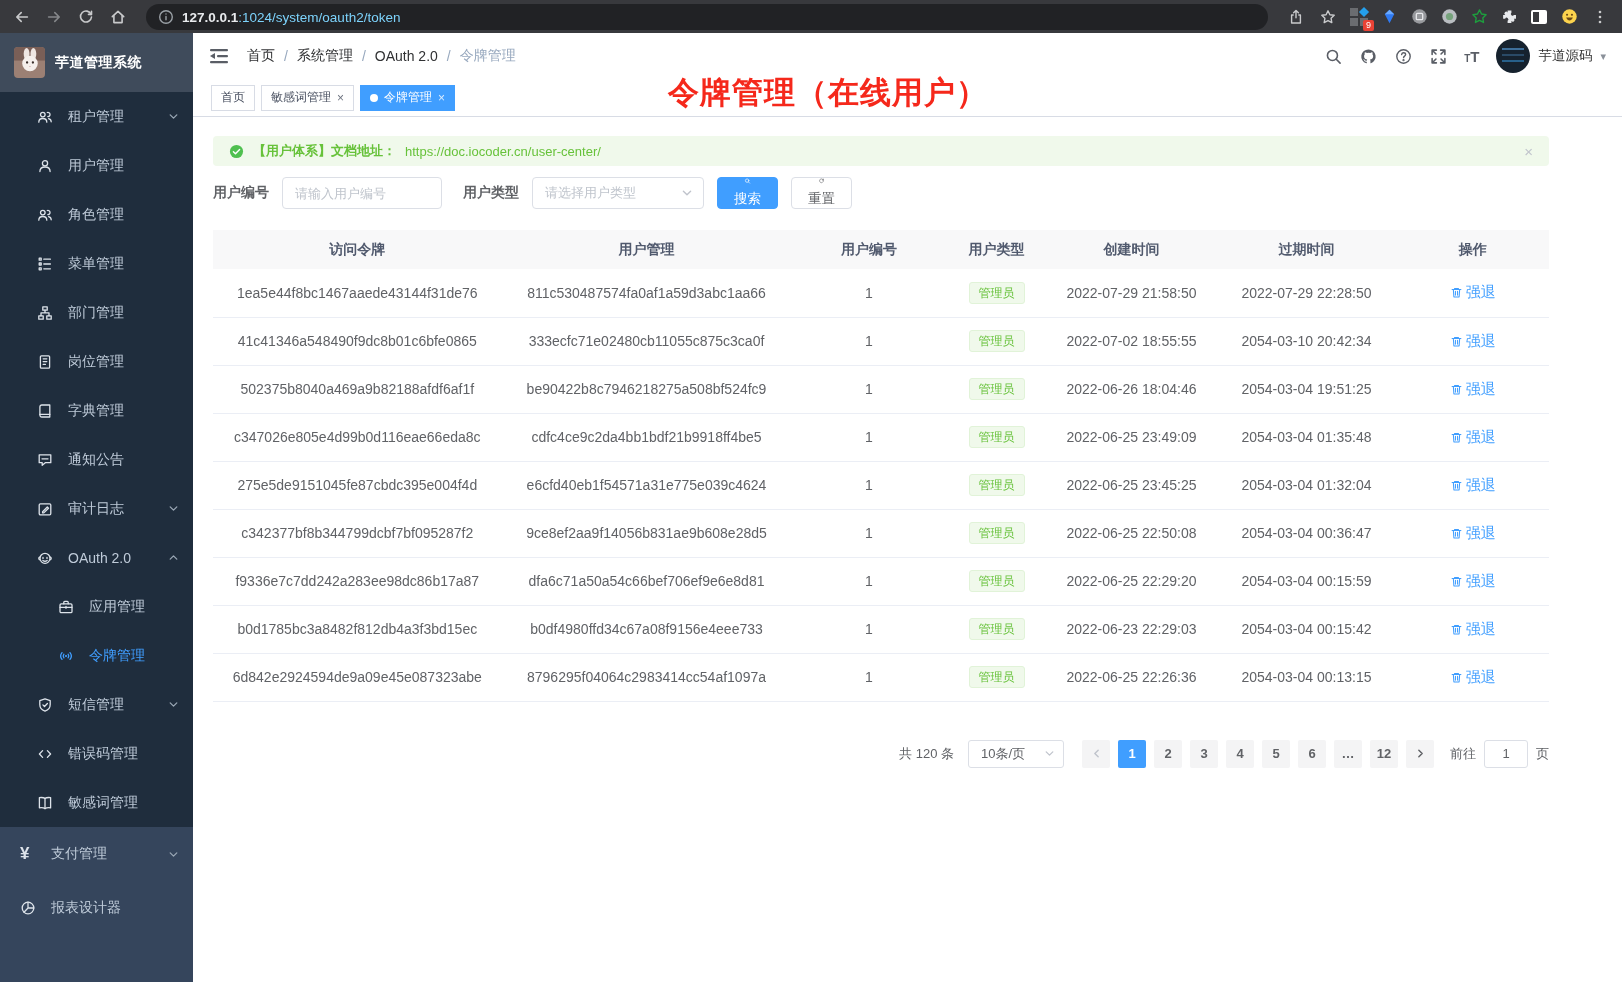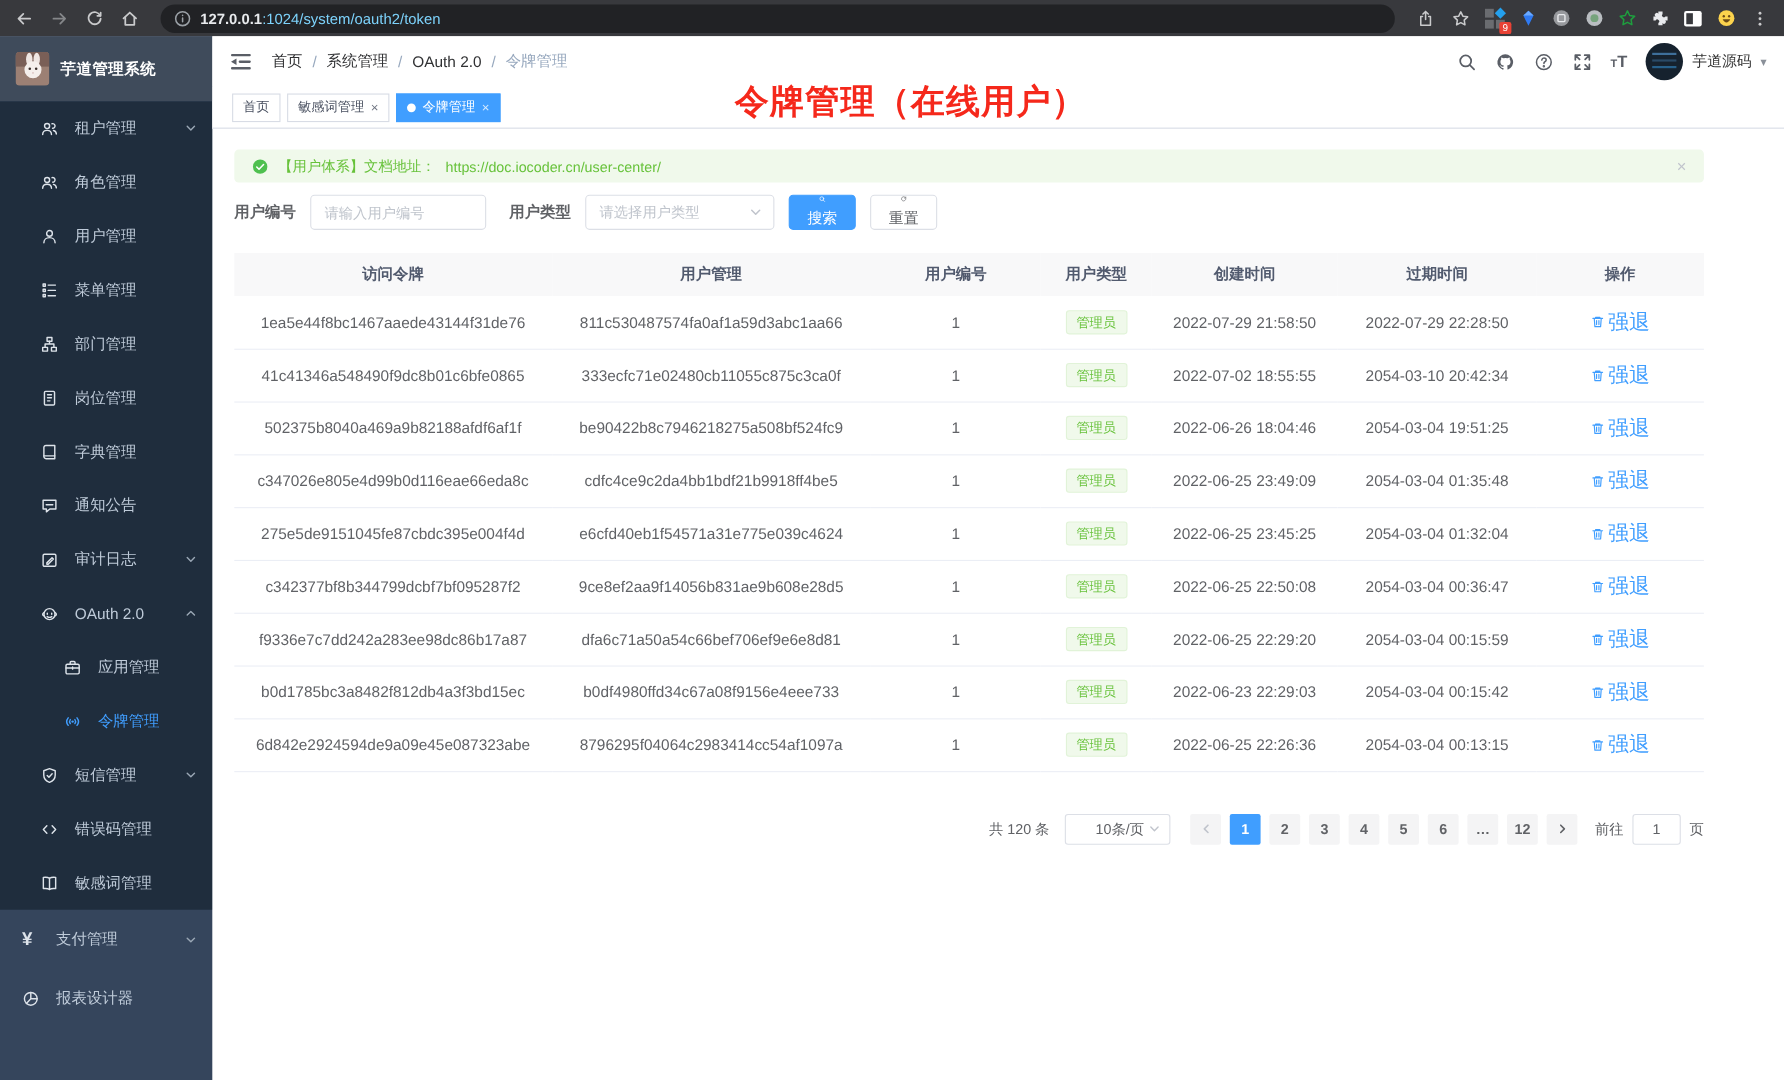--- a/index.html
+++ b/index.html
@@ -72,21 +72,21 @@
   .tab.active { border-color:#409eff; color:#fff; }
   .tab.active .dot { display:inline-block; }
 
   .annotation { position:absolute; left:475px; top:39px; font-size:31px; font-weight:700; letter-spacing:1px; z-index:20; white-space:nowrap; }
 
   
   .content { flex:1; padding:0 73px 0 20px; }
   .alert { margin-top:19px; height:30px; background:#f0f9eb; border-radius:4px; display:flex; align-items:center; padding:0 16px; gap:9px; font-size:13px; }
   .alert .check { width:15px; height:15px; flex:none; display:flex; }
   .alert .check svg { width:15px; height:15px; }
-  .alert-text { font-weight:400; }
+  .alert-text { font-weight:700; }
   .alert-link { text-decoration:none; }
   .alert-close { margin-left:auto; color:#c0c4cc; font-size:15px; cursor:pointer; }
 
   .filter-row { margin-top:11px; display:flex; align-items:center; }
   .f-label { font-weight:700; color:#606266; margin-right:13px; }
   .f-input { width:160px; height:32px; border:1px solid #dcdfe6; border-radius:4px; padding:0 12px; font-size:13px; color:#606266; outline:none; font-family:inherit; }
   .f-input::placeholder { color:#bfc4cc; }
   .f-select { width:172px; height:32px; border:1px solid #dcdfe6; border-radius:4px; padding:0 10px 0 12px; display:flex; align-items:center; cursor:pointer;font-family:Liberation Mono, monospace; }
   .f-select .ph { color:#bfc4cc; font-size:13px; flex:1; }
   .f-select svg { width:12px; height:12px; color:#c0c4cc; }
@@ -94,28 +94,28 @@
   .btn { height:32px; border-radius:4px; display:inline-flex; align-items:center; gap:6px; padding:0 16px; font-size:13.5px; cursor:pointer; border:1px solid transparent; font-family:inherit;flex-direction:column; }
   .btn svg { width:13px; height:13px; }
   .btn-primary { background:#409eff; border-color:#409eff; color:#fff; }
   .btn-plain { background:#fff; border-color:#dcdfe6; color:#606266; }
 
   
   table { width:100%; border-collapse:collapse; margin-top:21px; table-layout:fixed; }
   thead th { height:39px; background:#f8f8f9; color:#515a6e; font-weight:700; font-size:14px; text-align:center; }
   tbody td { height:48px; text-align:center; font-size:14px; color:#606266; border-bottom:1px solid #ebeef5; overflow:hidden; white-space:nowrap; }
   .badge { display:inline-block; padding:2px 9px; font-size:12px; line-height:16px; color:#67c23a; background:#f0f9eb; border:1px solid #e1f3d8; border-radius:3px; }
-  .action-link { color:#409eff; cursor:pointer; display:inline-flex; align-items:center; gap:3px; font-size:19px; }
+  .action-link { color:#409eff; cursor:pointer; display:inline-flex; align-items:center; gap:3px; font-size:15px; }
   .action-link svg { width:13px; height:13px; }
 
   
   .pagination { margin-top:38px; display:flex; justify-content:flex-end; align-items:center; font-size:13px; color:#606266; gap:0; }
   .pg-total { margin-right:14px; }
   .pg-size { width:96px; height:28px; border:1px solid #dcdfe6; border-radius:3px; display:flex; align-items:center; padding:0 8px 0 12px; cursor:pointer; margin-right:14px; }
-  .pg-size span { flex:1;margin-left:15px; }
+  .pg-size span { flex:1; }
   .pg-size svg { width:11px; height:11px; color:#c0c4cc; }
   .pg-btn { min-width:28px; height:28px; background:#f4f4f5; border-radius:2px; display:inline-flex; align-items:center; justify-content:center; margin:0 4px; cursor:pointer; font-weight:700; color:#606266; padding:0 4px; }
   .pg-btn svg { width:11px; height:11px; }
   .pg-btn.disabled { color:#c0c4cc; cursor:default; }
   .pg-btn.active { background:#409eff; color:#fff; cursor:default; }
   .pg-goto { margin-left:12px; display:flex; align-items:center; gap:8px; }
   .pg-goto input { width:44px; height:28px; border:1px solid #dcdfe6; border-radius:3px; text-align:center; font-size:13px; color:#606266; outline:none; font-family:inherit; }
 </style>
 </head>
 <body>
@@ -252,36 +252,36 @@
             <span class="mi-label">租户管理</span>
             <span class="mi-chevron ">
               <svg viewBox="0 0 12 12" fill="none" stroke="currentColor" stroke-width="1.4" stroke-linecap="round" stroke-linejoin="round">
                 <path d="M2.4 4.2L6 7.8l3.6-3.6"></path>
               </svg>
             </span>
           </div>
           <div class="menu-item lvl2">
             <span class="icon">
               <svg viewBox="0 0 16 16" fill="none" stroke="currentColor" stroke-width="1.3" stroke-linecap="round" stroke-linejoin="round">
+                <circle cx="8" cy="5.2" r="2.6"></circle>
+                <path d="M2.9 13.6c0-2.9 2.3-4.6 5.1-4.6s5.1 1.7 5.1 4.6"></path>
+              </svg>
+            </span>
+            <span class="mi-label">用户管理</span>
+          </div>
+          <div class="menu-item lvl2">
+            <span class="icon">
+              <svg viewBox="0 0 16 16" fill="none" stroke="currentColor" stroke-width="1.3" stroke-linecap="round" stroke-linejoin="round">
                 <circle cx="5.8" cy="5.6" r="2.3"></circle>
                 <path d="M1.8 13.2c0-2.3 1.8-3.7 4-3.7s4 1.4 4 3.7"></path>
                 <path d="M10.3 3.5a2.1 2.1 0 1 1 .5 4.1"></path>
                 <path d="M11.6 9.6c1.6.4 2.6 1.6 2.6 3.2"></path>
               </svg>
             </span>
             <span class="mi-label">角色管理</span>
-          </div>
-          <div class="menu-item lvl2">
-            <span class="icon">
-              <svg viewBox="0 0 16 16" fill="none" stroke="currentColor" stroke-width="1.3" stroke-linecap="round" stroke-linejoin="round">
-                <circle cx="8" cy="5.2" r="2.6"></circle>
-                <path d="M2.9 13.6c0-2.9 2.3-4.6 5.1-4.6s5.1 1.7 5.1 4.6"></path>
-              </svg>
-            </span>
-            <span class="mi-label">用户管理</span>
           </div>
           <div class="menu-item lvl2">
             <span class="icon">
               <svg viewBox="0 0 16 16" fill="none" stroke="currentColor" stroke-width="1.3" stroke-linecap="round" stroke-linejoin="round">
                 <path d="M6.8 3.2h6.6M6.8 8h6.6M6.8 12.8h6.6"></path>
                 <rect x="2.2" y="2.2" width="2" height="2"></rect>
                 <rect x="2.2" y="7" width="2" height="2"></rect>
                 <rect x="2.2" y="11.8" width="2" height="2"></rect>
               </svg>
             </span>

